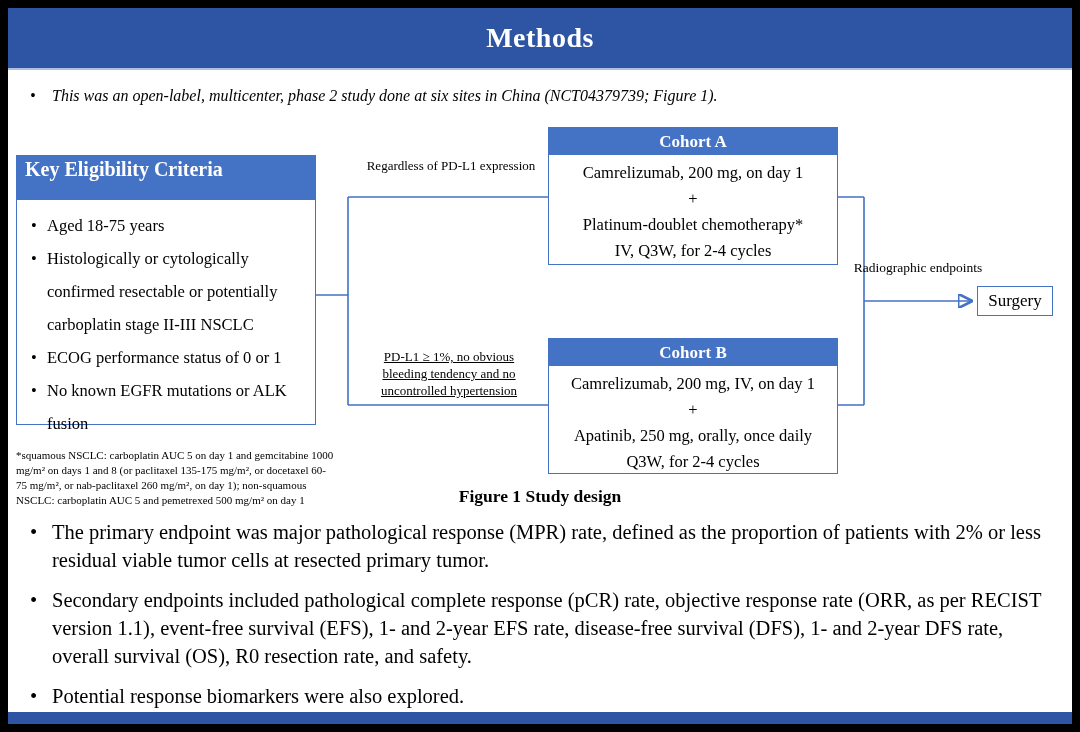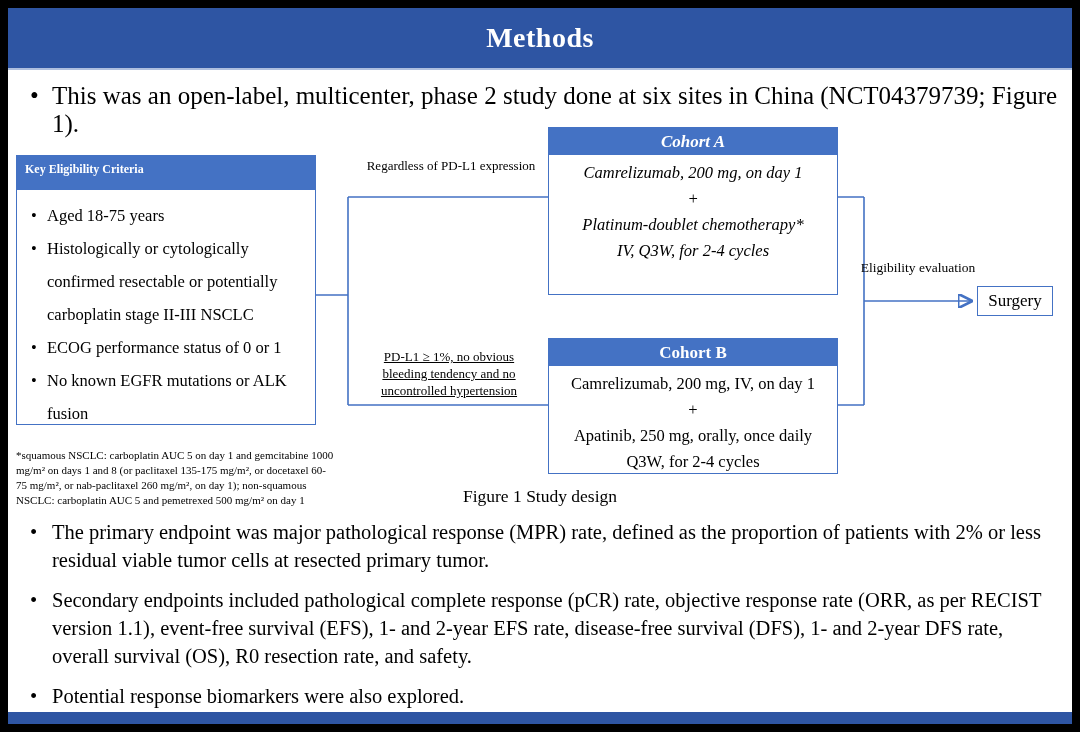--- a/index.html
+++ b/index.html
@@ -26,59 +26,59 @@
     display:flex; align-items:center; justify-content:center;
   }
   .title { color:#fff; font-weight:bold; font-size:28px; letter-spacing:.5px; }
 
   
   .bullet-line { position:relative; padding-left:30px; }
   .bullet-line::before { content:"•"; position:absolute; left:8px; }
 
   .intro {
     position:absolute; left:14px; top:74px; width:1040px;
-    font-size:25px; line-height:28px;
+    font-size:16px; line-height:28px;font-style:italic;
   }
 
   
   .connectors { position:absolute; left:0; top:0; pointer-events:none; }
   .connectors path { stroke:var(--line-blue); stroke-width:1.6; fill:none; }
 
   
   .box { position:absolute; background:#fff; border:1.6px solid var(--line-blue); }
   .box-header {
     background:var(--box-header-blue); color:#fff; font-weight:bold;
   }
 
   .elig { left:8px; top:147px; width:300px; height:270px; }
-  .elig .box-header { height:34px; line-height:26px; padding-left:8px; font-size:12px; }
+  .elig .box-header { height:44px; line-height:26px; padding-left:8px; font-size:20px; }
   .elig-list { list-style:none; padding:9px 8px 0 10px; }
   .elig-list li { position:relative; padding-left:20px; font-size:16.5px; line-height:33px; }
   .elig-list li::before { content:"•"; position:absolute; left:4px; }
 
   .cohort { width:290px; }
-  .cohort-a { left:540px; top:119px; height:168px;font-style:italic; }
+  .cohort-a { left:540px; top:119px; height:138px; }
   .cohort-b { left:540px; top:330px; height:136px; }
   .cohort .box-header { height:27px; line-height:27px; text-align:center; font-size:17px; }
   .cohort-body { padding-top:5px; text-align:center; font-size:16.5px; line-height:26px; }
 
   .branch-label { position:absolute; text-align:center; font-size:13px; line-height:17px; }
   .branch-top { left:358px; top:149px; width:170px; }
   .branch-bottom { left:352px; top:340px; width:178px;text-decoration:underline; }
 
   .eval-label { position:absolute; left:845px; top:252px; width:130px; text-align:center; font-size:13.5px; line-height:16px; }
 
   .surgery-box {
     position:absolute; left:969px; top:278px; width:76px; height:30px;
     border:1.6px solid var(--line-blue); background:#fff;
     display:flex; align-items:center; justify-content:center; font-size:17px;
   }
 
   .footnote { position:absolute; left:8px; top:424px; width:318px; font-size:11px; line-height:15px;margin-top:16px; }
-  .fig-caption { position:absolute; left:0; top:478px; width:1064px; text-align:center; font-weight:normal; font-size:17.5px; }
+  .fig-caption { position:absolute; left:0; top:478px; width:1064px; text-align:center; font-weight:bold; font-size:17.5px; }
 
   
   .bullets { position:absolute; left:14px; top:510px; width:1040px; }
   .bullets .bullet-line { font-size:20.5px; line-height:28px; margin-bottom:12px; }
 
   .bottom-bar { position:absolute; left:0; bottom:0; width:1064px; height:12px; background:var(--title-bar-blue); }
 </style>
 </head>
 <body>
 
@@ -130,21 +130,21 @@
     <div class="box cohort cohort-b">
       <div class="box-header">Cohort B</div>
       <div class="cohort-body">
         <div>Camrelizumab, 200 mg, IV, on day 1</div>
         <div>+</div>
         <div>Apatinib, 250 mg, orally, once daily</div>
         <div>Q3W, for 2-4 cycles</div>
       </div>
     </div>
 
-    <div class="eval-label">Eligibility evaluation</div>
+    <div class="eval-label">Radiographic endpoints</div>
 
     <div class="surgery-box">
       <span>Surgery</span>
     </div>
 
     <div class="footnote">*squamous NSCLC: carboplatin AUC 5 on day 1 and gemcitabine 1000 mg/m² on days 1 and 8 (or paclitaxel 135-175 mg/m², or docetaxel 60-75 mg/m², or nab-paclitaxel 260 mg/m², on day 1); non-squamous NSCLC: carboplatin AUC 5 and pemetrexed 500 mg/m² on day 1</div>
     <div class="fig-caption">Figure 1 Study design</div>
 
     <div class="bullets">
       <div class="bullet-line">

